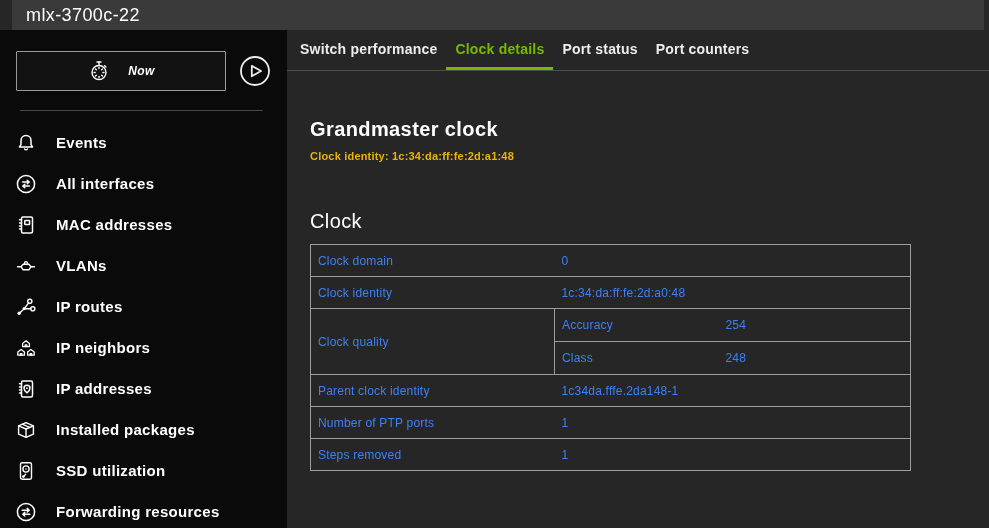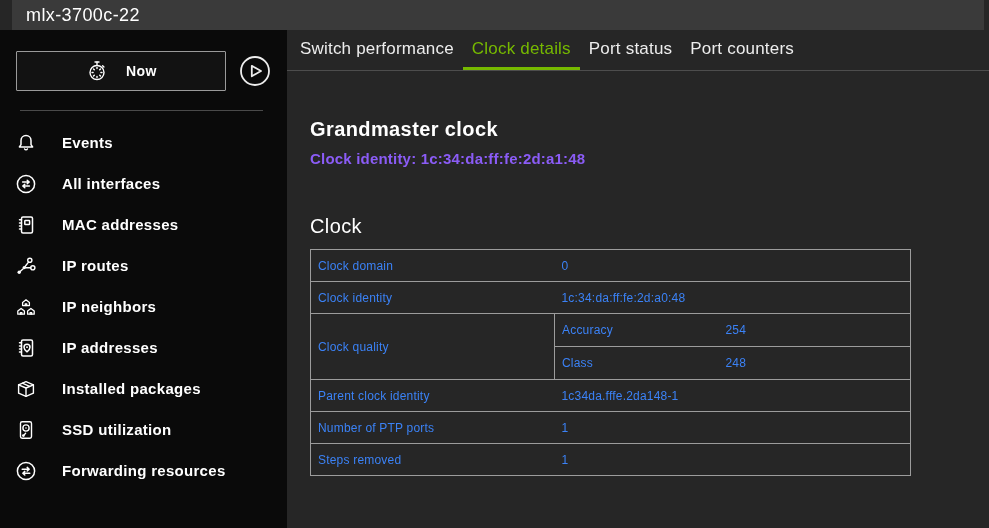--- a/index.html
+++ b/index.html
@@ -23,54 +23,54 @@
     position: absolute; top: 30px; left: 0; width: 287px; height: 498px;
     background: #0a0a0a; overflow: hidden;
   }
   .time-row { display: flex; align-items: center; padding: 21px 0 0 16px; }
   .now-button {
     width: 210px; height: 40px; background: #121212;
     border: 1px solid #9a9a9a; border-radius: 1px;
     display: flex; align-items: center; justify-content: center; gap: 17px;
     color: #fff; cursor: pointer;
   }
-  .now-label { font-size: 14px; font-weight: 700; letter-spacing: 0.4px; }
+  .now-label { font-size: 12px; font-weight: 700; letter-spacing: 0.4px; font-style: italic; }
   .play-button {
     width: 32px; height: 32px; margin-left: 13px; cursor: pointer;
     display: flex; align-items: center; justify-content: center;
   }
   .sidebar-divider { margin: 19px 0 0 20px; width: 243px; border-top: 1px solid #4a4a4a; }
   .nav { padding-top: 11px; }
   .nav-item {
-    height: 41px; display: flex; align-items: center; gap: 24px;
+    height: 41px; display: flex; align-items: center; gap: 18px;
     padding-left: 14px; cursor: pointer;
   }
   .nav-item .label { font-size: 15px; font-weight: 700; letter-spacing: 0.3px; color: #fff; }
   .icon24 { width: 24px; height: 24px; flex: 0 0 24px; }
 
   
   .tabbar {
     position: absolute; left: 287px; top: 30px; width: 702px; height: 41px;
     background: #262626; border-bottom: 1px solid #4d4d4d;
     display: flex; align-items: stretch; padding-left: 4px;
   }
   .tab {
     display: flex; align-items: center; padding: 12px 9px;
-    font-size: 17px; font-weight: 400; letter-spacing: 0.2px; color: #ededed;
+    font-size: 14px; font-weight: 700; letter-spacing: 0.2px; color: #ededed;
     border-bottom: 3px solid transparent; cursor: pointer;
   }
   .tab.active { color: #76b900; border-bottom-color: #76b900; }
 
   
   .content {
     position: absolute; left: 287px; top: 71px; width: 702px; height: 457px;
     padding: 47px 0 0 23px;
   }
   .gm-title { font-size: 20px; font-weight: 700; letter-spacing: 0.4px; color: #fff; }
-  .gm-sub { margin-top: 9px; font-size: 15px; font-weight: 600; letter-spacing: 0.2px; color: #8b5cf6; }
+  .gm-sub { margin-top: 9px; font-size: 11px; font-weight: 600; letter-spacing: 0.2px; color: #eab308; }
   .clock-title { margin-top: 48px; font-size: 20px; font-weight: 400; letter-spacing: 0.4px; color: #fff; }
 
   table.clock-table {
     margin-top: 11px; width: 600px; border-collapse: collapse;
     border: 1px solid #9c9c9c; table-layout: fixed;
   }
   table.clock-table td {
     border-top: 1px solid #9c9c9c; height: 32px; padding: 0 7px;
     font-size: 12px; font-weight: 400; letter-spacing: 0.2px; color: #3b82f6;
     vertical-align: middle; overflow: hidden; white-space: nowrap;
@@ -150,20 +150,30 @@
           <line x1="5.5" y1="6.8" x2="7.5" y2="6.8"></line>
           <line x1="5.5" y1="9.9" x2="7.5" y2="9.9"></line>
           <line x1="5.5" y1="13" x2="7.5" y2="13"></line>
           <line x1="5.5" y1="16.1" x2="7.5" y2="16.1"></line>
           <rect x="10.8" y="7.6" width="4.8" height="4" rx="0.6"></rect>
         </svg>
       </span>
       <span class="label">MAC addresses</span>
     </div>
 
+    <div class="nav-item">
+      <span class="icon24">
+        <svg viewBox="0 0 24 24" width="24" height="24" fill="none" stroke="#fff" stroke-width="1.4" stroke-linejoin="round" stroke-linecap="round">
+          <path d="M3.5 12.7h3.2 M17.3 12.7h3.2"></path>
+          <path d="M7 12.7l2.2-2.4h5.6l2.2 2.4-2.1 3.1H9.1z"></path>
+          <path d="M10.3 10.3l.6-2.4h2.2l.6 2.4"></path>
+        </svg>
+      </span>
+      <span class="label">VLANs</span>
+    </div>
 
     <div class="nav-item">
       <span class="icon24">
         <svg viewBox="0 0 24 24" width="24" height="24" fill="none" stroke="#fff" stroke-width="1.4" stroke-linecap="round">
           <circle cx="5.2" cy="18.3" r="1.7" fill="#fff" stroke="none"></circle>
           <circle cx="10.3" cy="13.6" r="1.7" fill="#fff" stroke="none"></circle>
           <circle cx="15.8" cy="6.3" r="2.1"></circle>
           <circle cx="18.8" cy="13.8" r="2.1"></circle>
           <line x1="6.4" y1="17.2" x2="9.2" y2="14.7"></line>
           <line x1="11.3" y1="12.2" x2="14.7" y2="7.9"></line>

